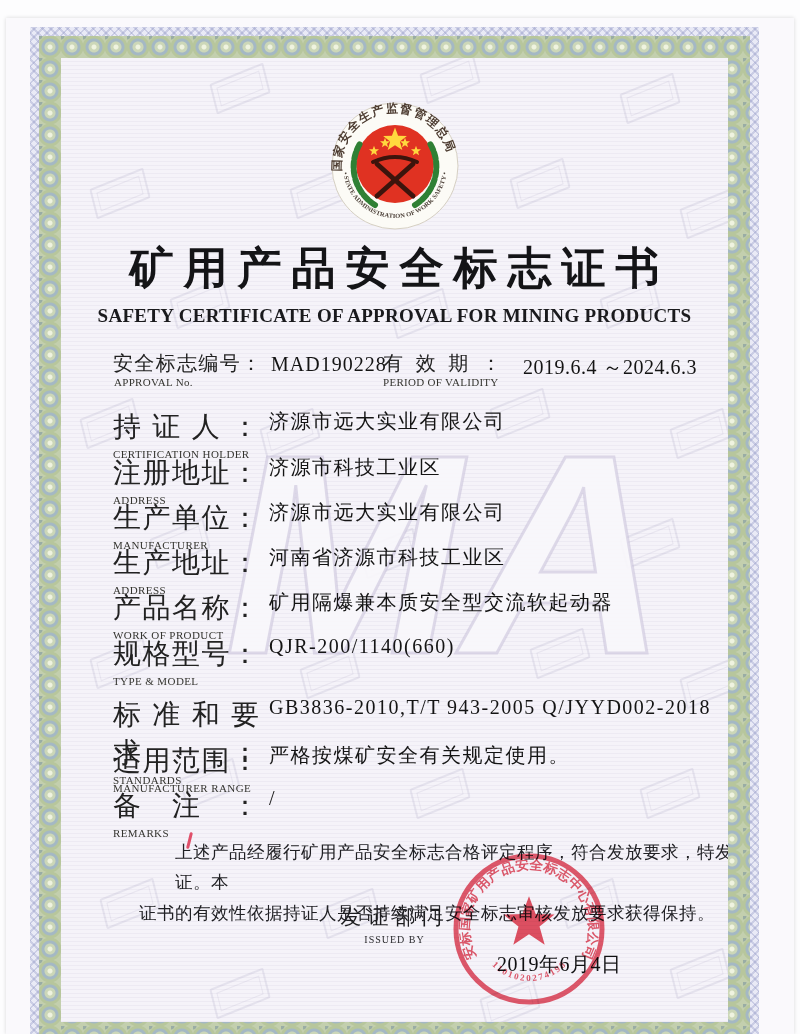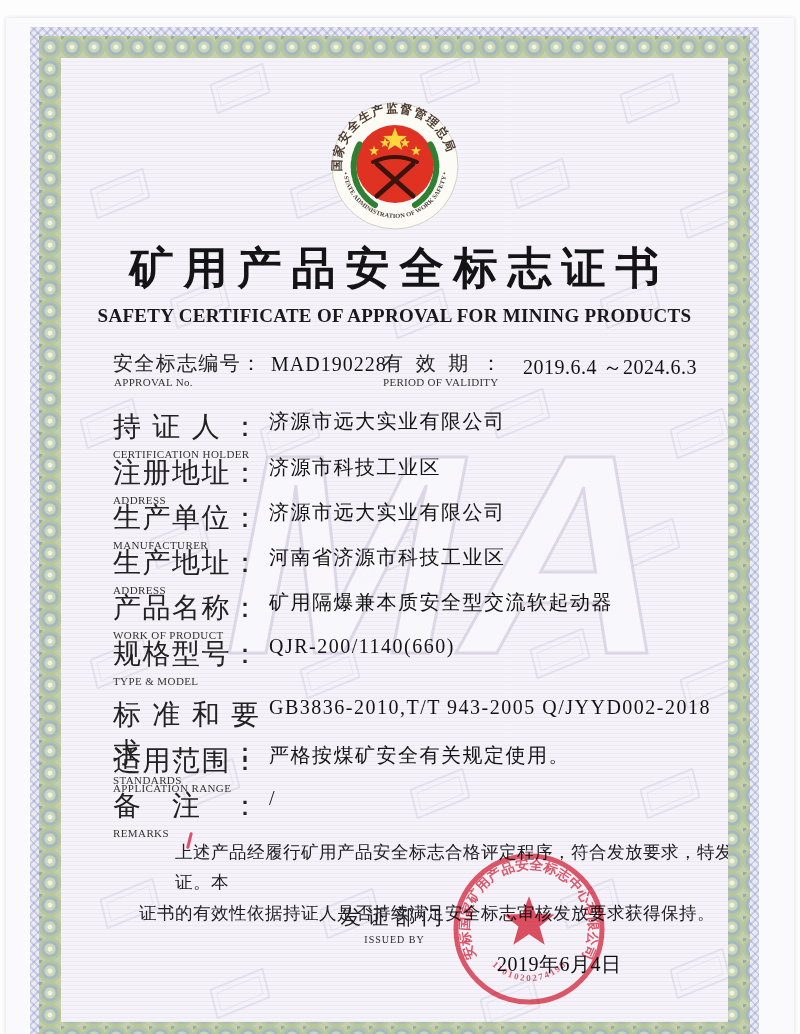--- a/index.html
+++ b/index.html
@@ -169,21 +169,21 @@
         <div class="frow r6">
           <div><span class="zh-lbl">规格型号：</span><span class="f-val">QJR-200/1140(660)</span></div>
           <div class="en-lbl">TYPE &amp; MODEL</div>
         </div>
         <div class="frow r7">
           <div><span class="zh-lbl">标准和要求：</span><span class="f-val">GB3836-2010,T/T 943-2005 Q/JYYD002-2018</span></div>
           <div class="en-lbl">STANDARDS</div>
         </div>
         <div class="frow r8">
           <div><span class="zh-lbl">适用范围：</span><span class="f-val">严格按煤矿安全有关规定使用。</span></div>
-          <div class="en-lbl">APPLICATION RANGE</div>
+          <div class="en-lbl">MANUFACTURER RANGE</div>
         </div>
         <div class="frow r9">
           <div><span class="zh-lbl">备注：</span><span class="f-val">/</span></div>
           <div class="en-lbl">REMARKS</div>
         </div>
 
         <div class="red-tick"></div>
 
         <div class="decl">
           <span class="ln1">上述产品经履行矿用产品安全标志合格评定程序，符合发放要求，特发此证。本</span>

